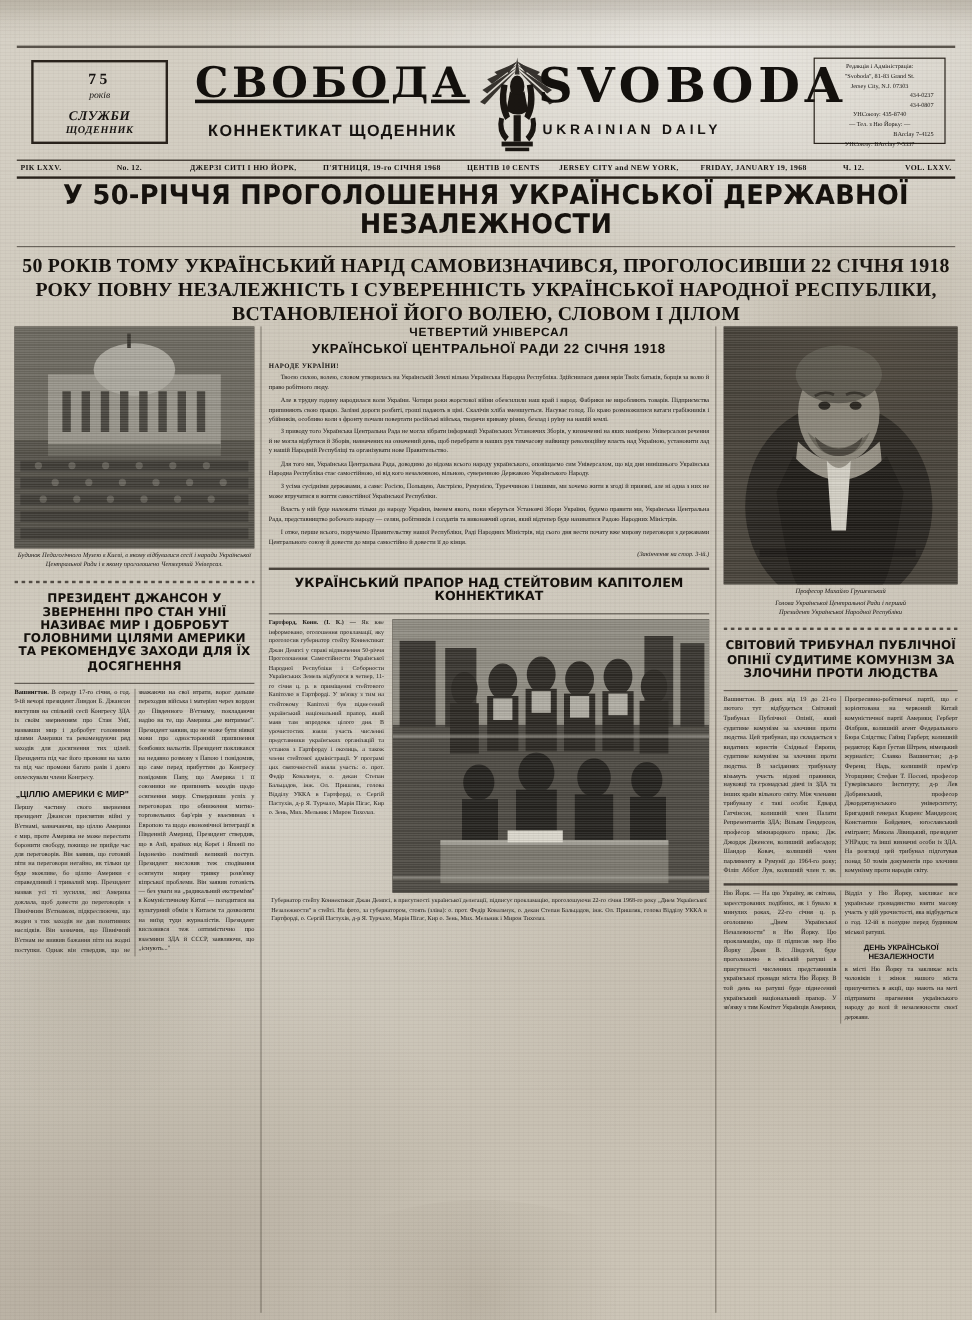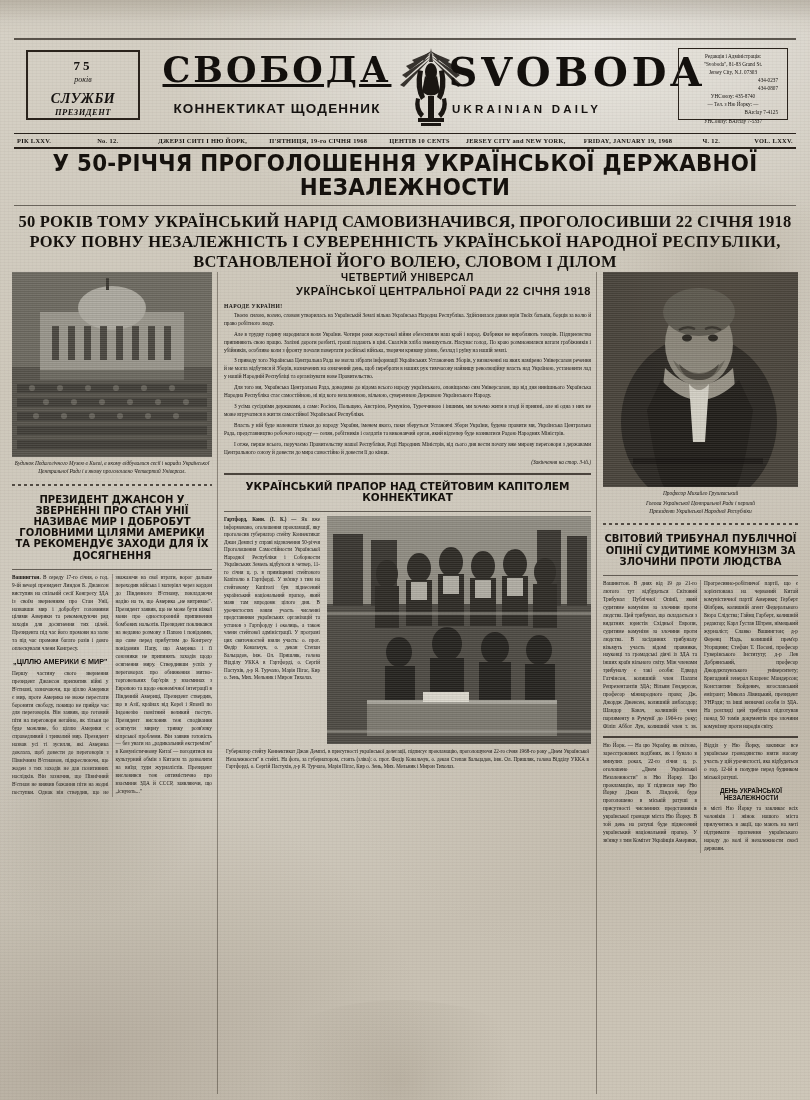--- a/index.html
+++ b/index.html
@@ -34,21 +34,21 @@
           background:radial-gradient(circle, rgba(110,96,74,.16), rgba(0,0,0,0) 68%);}
   
   .mast{position:absolute;left:0;right:0;top:38px;height:100px;}
   .mast-rule{position:absolute;left:14px;right:14px;height:2px;background:#2a221a;opacity:.72;}
   .anniv-box{
     position:absolute;left:26px;top:12px;width:114px;height:70px;
     border:2px solid #2b231b;text-align:center;padding-top:6px;box-sizing:border-box;
   }
   .anniv-num{font-family:"Liberation Serif",serif;font-weight:bold;font-size:13px;letter-spacing:3px;}
   .anniv-years{font-size:8px;font-style:italic;margin-top:1px;}
-  .anniv-l1{font-size:14px;font-weight:bold;font-style:italic;margin-top:7px;letter-spacing:.5px;}
+  .anniv-l1{font-size:11px;font-weight:bold;font-style:italic;margin-top:7px;letter-spacing:.5px;}
   .anniv-l2{font-size:8.5px;font-weight:bold;font-style:italic;letter-spacing:.5px;}
   .logo-ua{
     position:absolute;left:132px;top:14px;width:290px;text-align:center;
     font-family:"DejaVu Serif",serif;font-weight:bold;font-size:35px;letter-spacing:3px;
     color:#14100c;line-height:1;text-decoration:underline;
   }
   .logo-ua-sub{
     position:absolute;left:132px;top:63px;width:290px;text-align:center;
     font-family:"Liberation Sans",sans-serif;font-weight:bold;font-size:13.5px;letter-spacing:1.2px;
   }
@@ -132,21 +132,21 @@
   <div class="smudge" style="left:600px;top:180px;width:260px;height:220px;"></div>
   <div class="smudge" style="left:250px;top:1000px;width:300px;height:160px;"></div>
 
   <div class="mast">
     <div class="mast-rule" style="top:0;"></div>
 
     <div class="anniv-box">
       <div class="anniv-num">75</div>
       <div class="anniv-years">років</div>
       <div class="anniv-l1">СЛУЖБИ</div>
-      <div class="anniv-l2">ПРЕЗИДЕНТ</div>
+      <div class="anniv-l2">ЩОДЕННИК</div>
     </div>
 
     <div class="logo-ua">СВОБОДА</div>
     <div class="logo-ua-sub">КОННЕКТИКАТ ЩОДЕННИК</div>
 
     <div class="trident">
       <svg viewBox="0 0 66 86" width="66" height="86">
         <g fill="#1b1611">
           <g opacity=".85">
             <path d="M33 2 L35 16 L31 16 Z"></path>
@@ -270,21 +270,21 @@
         <span class="lead">Вашингтон.</span>
         <span>В середу 17-го січня, о год. 9-ій вечорі президент Линдон Б. Джансон виступив на спільній сесії Конгресу ЗДА із своїм зверненням про Стан Унії, назвавши мир і добробут головними цілями Америки та рекомендуючи ряд заходів для досягнення тих цілей. Президента під час його промови на залю та під час промови багато разів і довго оплескували члени Конгресу.</span>
         <div class="sub-h">„ЦІЛЛЮ АМЕРИКИ Є МИР"</div>
         <span>Першу частину свого звернення президент Джансон присвятив війні у В'єтнамі, зазначаючи, що ціллю Америки є мир, проте Америка не може перестати боронити свободу, покищо не прийде час для переговорів. Він заявив, що готовий піти на переговори негайно, як тільки це буде можливе, бо ціллю Америки є справедливий і тривалий мир. Президент назвав усі ті зусилля, які Америка доклала, щоб довести до переговорів з Північним В'єтнамом, підкреслюючи, що жоден з тих заходів не дав позитивних наслідків. Він зазначив, що Північний В'єтнам не виявив бажання піти на жодні поступки. Однак він ствердив, що не зважаючи на свої втрати, ворог дальше переходив війська і матеріял через кордон до Південного В'єтнаму, покладаючи надію на те, що Америка „не витримає".</span>
         <span>Президент заявив, що не може бути ніякої мови про односторонній припинення бомбових нальотів. Президент покликався на недавно розмову з Папою і повідомив, що саме перед прибуттям до Конгресу повідомив Папу, що Америка і її союзники не припинять заходів щодо осягнення миру. Ствердивши успіх у переговорах про обниження митно-торговельних бар'єрів у взаєминах з Европою та щодо економічної інтеграції в Південній Америці, Президент ствердив, що в Азії, країнах від Кореї і Японії по Індонезію помітний великий поступ. Президент висловив теж сподівання осягнути мирну тривку розв'язку кіпрської проблеми. Він заявив готовість — без уваги на „радикальний екстремізм" в Комуністичному Китаї — погодитися на культурний обмін з Китаєм та дозволити на виїзд туди журналістів. Президент висловився теж оптимістично про взаємини ЗДА й СССР, заявляючи, що „існують..."</span>
       </div>
     </div>
 
     <div class="colC">
       <div class="hl-thin" style="font-size:10px;letter-spacing:.6px;">ЧЕТВЕРТИЙ УНІВЕРСАЛ</div>
-      <div class="hl-thin" style="font-size:11px;letter-spacing:.6px;margin-top:1px;text-align:right;">УКРАЇНСЬКОЇ ЦЕНТРАЛЬНОЇ РАДИ 22 СІЧНЯ 1918</div>
+      <div class="hl-thin" style="font-size:11px;letter-spacing:.6px;margin-top:1px;">УКРАЇНСЬКОЇ ЦЕНТРАЛЬНОЇ РАДИ 22 СІЧНЯ 1918</div>
       <div style="height:5px;"></div>
       <div style="font-size:5.6px;font-weight:bold;letter-spacing:.4px;">НАРОДЕ УКРАЇНИ!</div>
       <div class="body1" style="margin-top:3px;">
         <p style="margin:0 0 3px;text-indent:10px;">Твоєю силою, волею, словом утворилась на Українській Землі вільна Українська Народна Республіка. Здійснилася давня мрія Твоїх батьків, борців за волю й право робітного люду.</p>
         <p style="margin:0 0 3px;text-indent:10px;">Але в трудну годину народилася воля України. Чотири роки жорстокої війни обезсилили наш край і народ. Фабрики не виробляють товарів. Підприємства припиняють свою працю. Залізні дороги розбиті, гроші падають в ціні. Скалічів хліба зменшується. Насуває голод. По краю розмножилися ватаги грабіжників і убійників, особливо коли з фронту почали повертати російські війська, творячи криваву різню, безлад і руїну на нашій землі.</p>
         <p style="margin:0 0 3px;text-indent:10px;">З приводу того Українська Центральна Рада не могла зібрати інформації Українських Установчих Зборів, у визначенні на яких намірено Універсалом речення й не могла відбутися й Зборів, назначених на означений день, щоб перебрати в наших рук тимчасову найвищу революційну власть над Україною, установити лад у нашій Народній Республіці та організувати нове Правительство.</p>
         <p style="margin:0 0 3px;text-indent:10px;">Для того ми, Українська Центральна Рада, доводимо до відома всього народу українського, оповіщаємо сим Універсалом, що від дня нинішнього Українська Народна Республіка стає самостійною, ні від кого незалежною, вільною, суверенною Державою Українського Народу.</p>
         <p style="margin:0 0 3px;text-indent:10px;">З усіма сусідніми державами, а саме: Росією, Польщею, Австрією, Румунією, Туреччиною і іншими, ми хочемо жити в згоді й приязні, але ні одна з них не може втручатися в життя самостійної Української Республіки.</p>
         <p style="margin:0 0 3px;text-indent:10px;">Власть у ній буде належати тільки до народу України, іменем якого, поки зберуться Установчі Збори України, будемо правити ми, Українська Центральна Рада, представництво робочого народу — селян, робітників і солдатів та виконавчий орган, який відтепер буде називатися Радою Народних Міністрів.</p>
         <p style="margin:0 0 2px;text-indent:10px;">І отже, перше всього, поручаємо Правительству нашої Республіки, Раді Народних Міністрів, від сього дня вести почату вже мирову переговори з державами Центрального союзу й довести до мира самостійно й довести її до кінця.</p>

